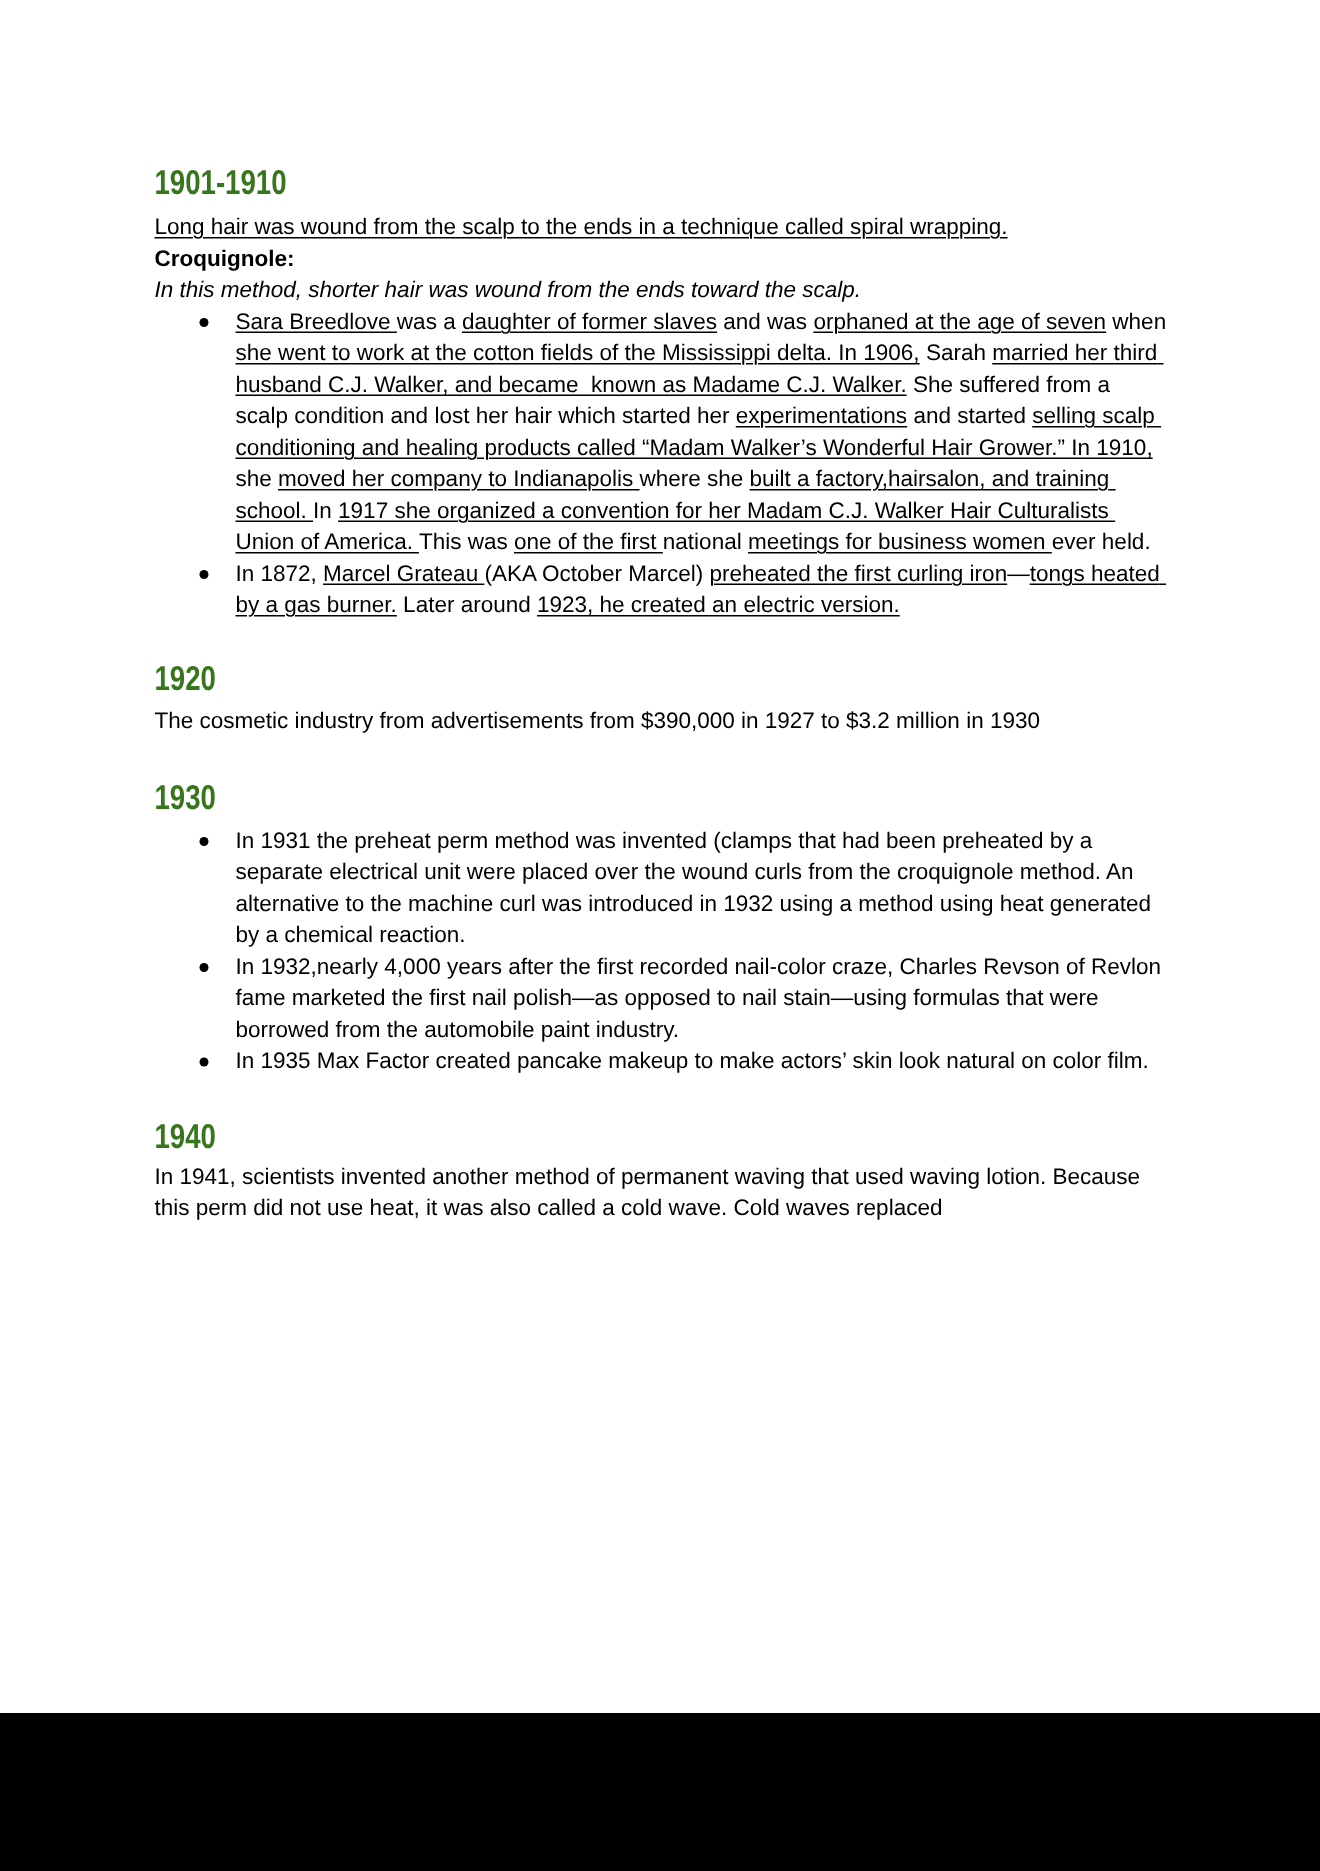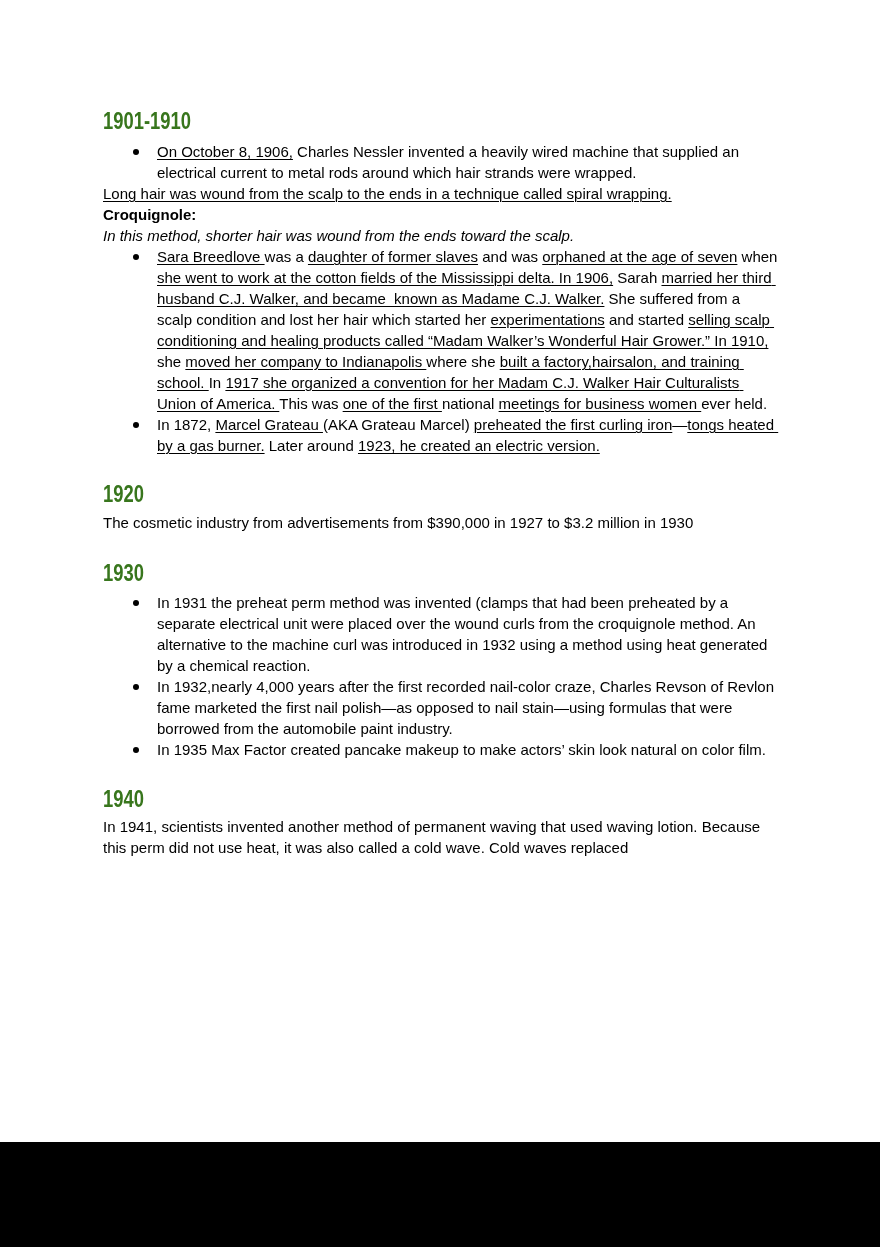--- a/index.html
+++ b/index.html
@@ -38,34 +38,30 @@
   span.i{font-style:italic;}
   .black-bar{position:absolute;left:0;top:1142px;width:880px;height:105px;}
 </style>
 </head>
 <body>
 
 <div class="doc">
 
   <div class="heading h-1901" style="color: rgb(56, 118, 29);">1901-1910</div>
 
-  <div class="bullet">
-    <span class="dot"></span>
-    <div class="btext"><span class="u">On October 8, 1906,</span><span> Charles Nessler invented a heavily wired machine that supplied an electrical current to metal rods around which hair strands were wrapped.</span></div>
-  </div>
   <div class="para"><span class="u">Long hair was wound from the scalp to the ends in a technique called spiral wrapping.</span></div>
   <div class="para"><span class="b">Croquignole:</span></div>
   <div class="para"><span class="i">In this method, shorter hair was wound from the ends toward the scalp.</span></div>
   <div class="bullet">
     <span class="dot"></span>
     <div class="btext"><span class="u">Sara Breedlove </span><span>was a </span><span class="u">daughter of former slaves</span><span> and was </span><span class="u">orphaned at the age of seven</span><span> when </span><span class="u">she went to work at the cotton fields of the Mississippi delta. In 1906,</span><span> Sarah </span><span class="u">married her third husband C.J. Walker, and became  known as Madame C.J. Walker.</span><span> She suffered from a scalp condition and lost her hair which started her </span><span class="u">experimentations</span><span> and started </span><span class="u">selling scalp conditioning and healing products called “Madam Walker’s Wonderful Hair Grower.” In 1910,</span><span> she </span><span class="u">moved her company to Indianapolis </span><span>where she </span><span class="u">built a factory,hairsalon, and training school. </span><span>In </span><span class="u">1917 she organized a convention for her Madam C.J. Walker Hair Culturalists Union of America. </span><span>This was </span><span class="u">one of the first </span><span>national </span><span class="u">meetings for business women </span><span>ever held.</span></div>
   </div>
   <div class="bullet">
     <span class="dot"></span>
-    <div class="btext"><span>In 1872, </span><span class="u">Marcel Grateau </span><span>(AKA Grateau Marcel) </span><span class="u">preheated the first curling iron</span><span>—</span><span class="u">tongs heated by a gas burner.</span><span> Later around </span><span class="u">1923, he created an electric version.</span></div>
+    <div class="btext"><span>In 1872, </span><span class="u">Marcel Grateau </span><span>(AKA October Marcel) </span><span class="u">preheated the first curling iron</span><span>—</span><span class="u">tongs heated by a gas burner.</span><span> Later around </span><span class="u">1923, he created an electric version.</span></div>
   </div>
 
   <div class="heading h-1920" style="color: rgb(56, 118, 29);">1920</div>
   <div class="para"><span>The cosmetic industry from advertisements from $390,000 in 1927 to $3.2 million in 1930</span></div>
 
   <div class="heading h-1930" style="color: rgb(56, 118, 29);">1930</div>
   <div class="bullet">
     <span class="dot"></span>
     <div class="btext"><span>In 1931 the preheat perm method was invented (clamps that had been preheated by a separate electrical unit were placed over the wound curls from the croquignole method. An alternative to the machine curl was introduced in 1932 using a method using heat generated by a chemical reaction.</span></div>
   </div>

